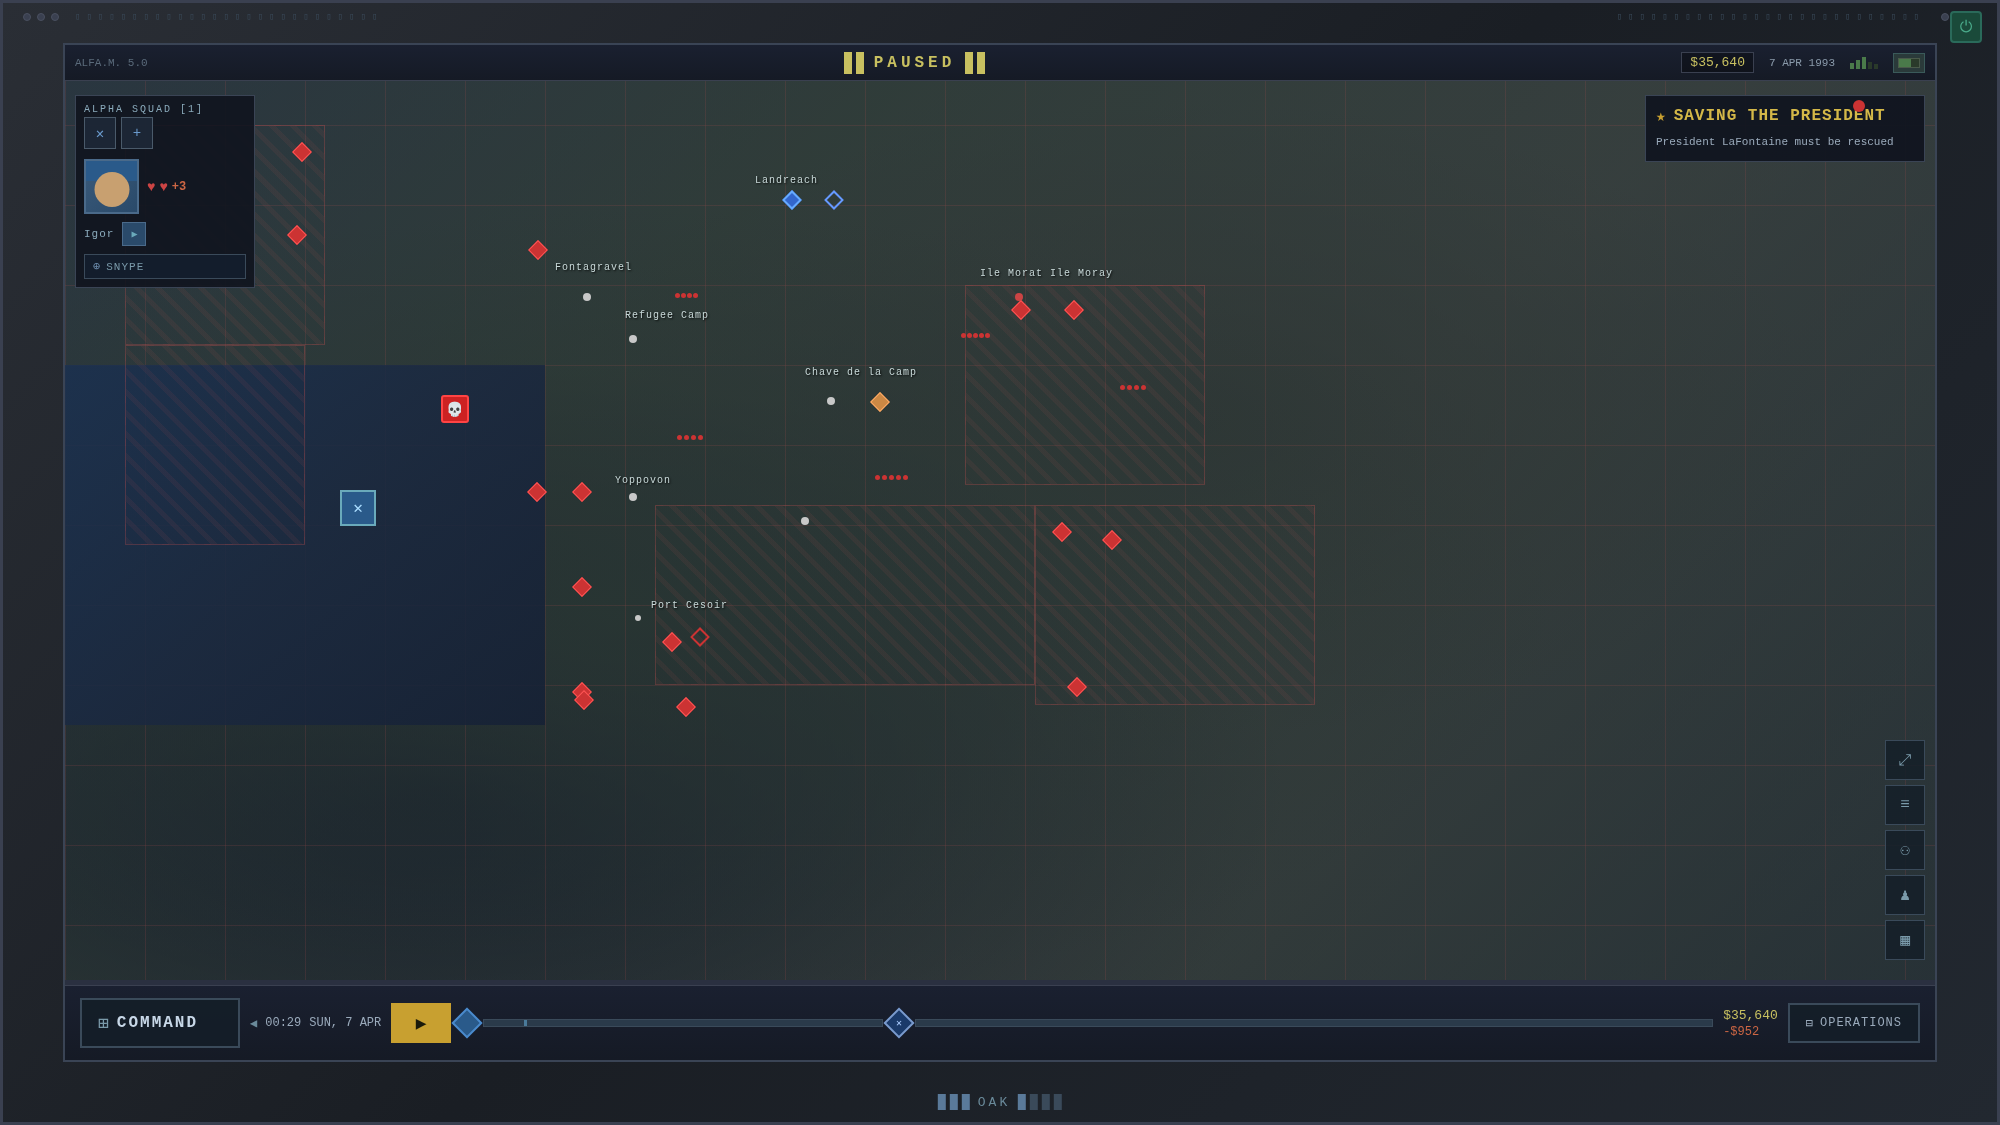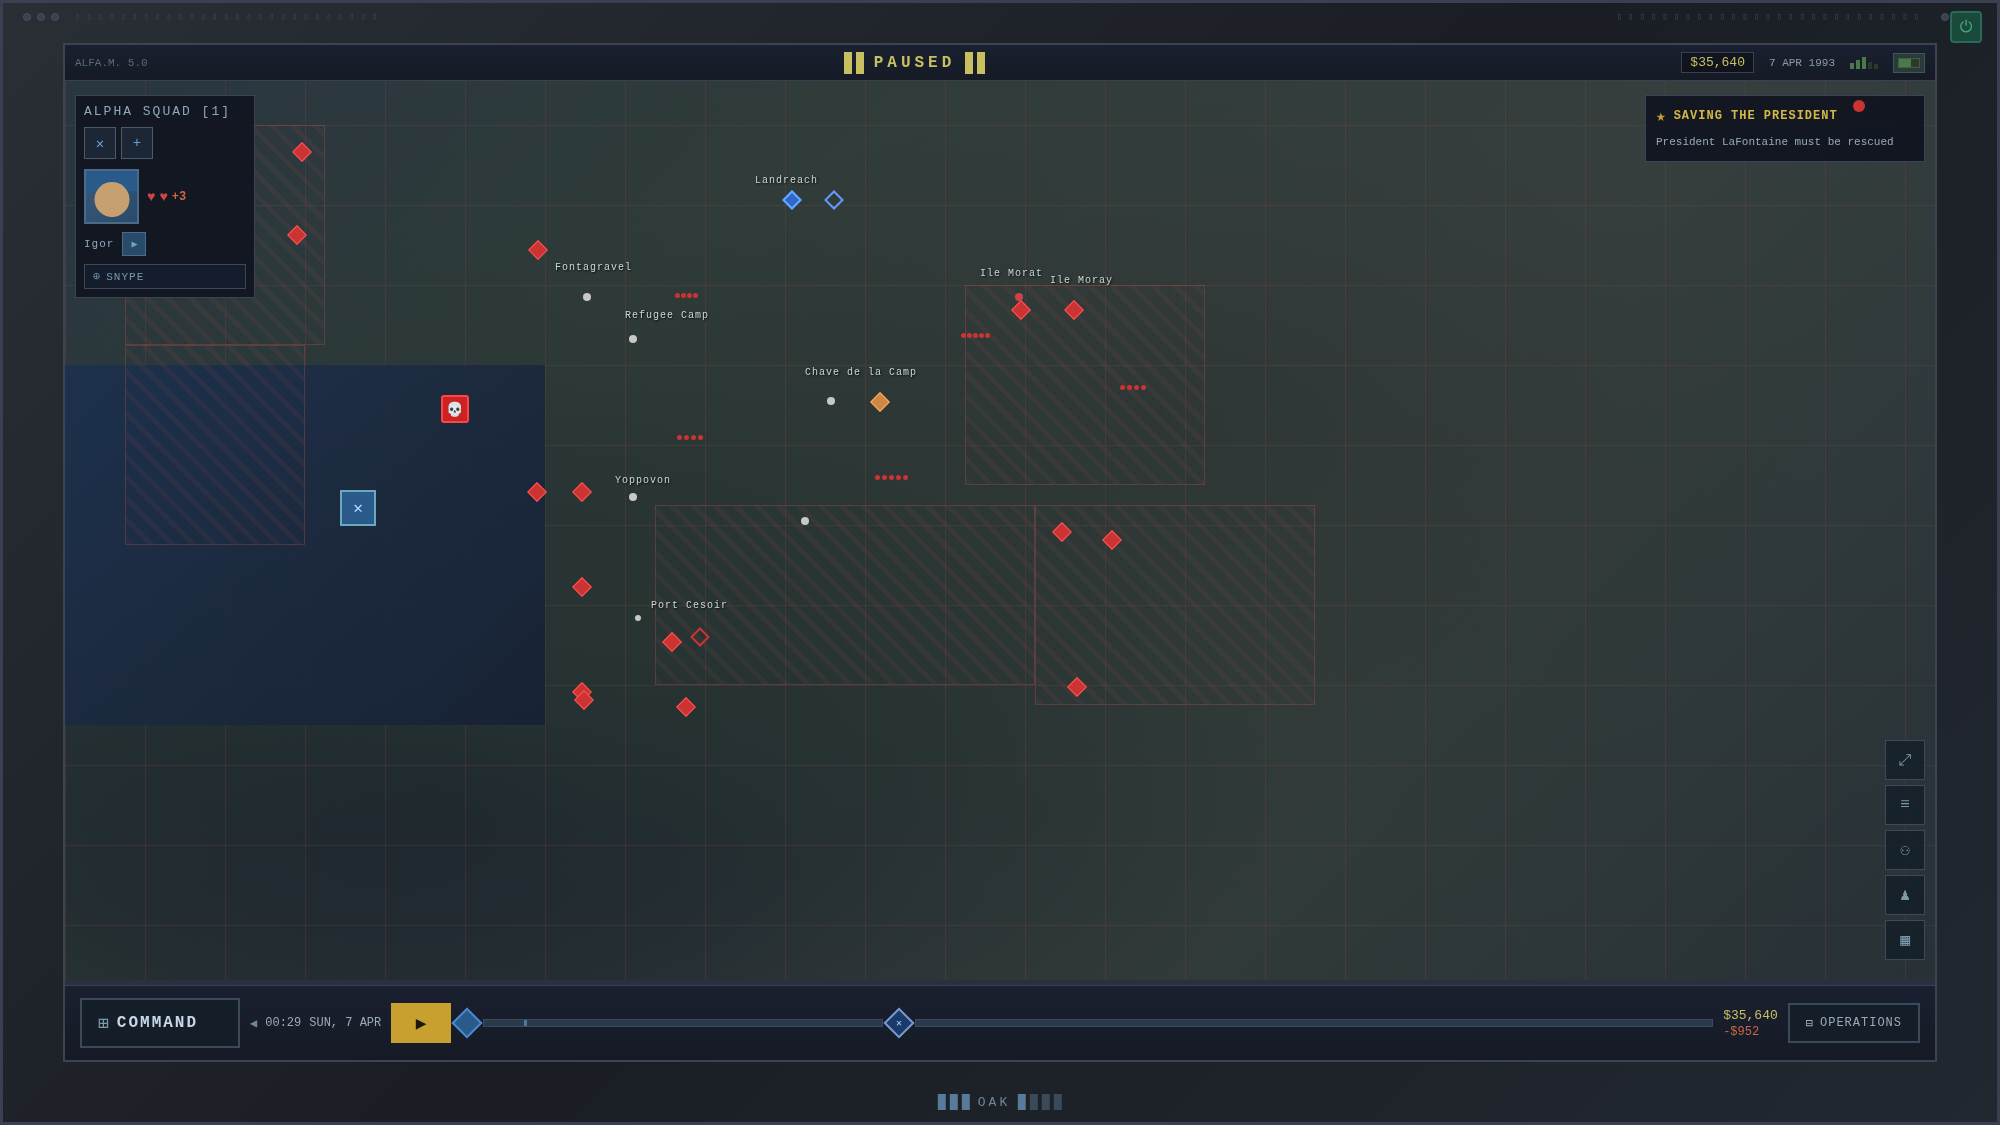--- a/index.html
+++ b/index.html
@@ -152,23 +152,23 @@
       position: absolute;
       top: 50px; left: 10px;
       width: 180px;
       background: rgba(15,20,30,0.9);
       border: 1px solid #3a4455;
       z-index: 10;
       padding: 8px;
     }
     .squad-title {
       color: #8aaabb;
-      font-size: 13px;
+      font-size: 10px;
       letter-spacing: 2px;
-      margin-bottom: 8px;
+      margin-bottom: 2px;
       font-family: Liberation Mono, monospace;
     }
     .squad-actions {
       display: flex; gap: 5px; margin-bottom: 10px;
     }
     .squad-btn {
       width: 32px; height: 32px;
       background: rgba(30,40,55,0.9);
       border: 1px solid #4a5a6a;
       display: flex; align-items: center; justify-content: center;
@@ -248,21 +248,21 @@
     .mission-header {
       display: flex; align-items: center; gap: 8px;
       margin-bottom: 8px;
     }
     .mission-star {
       color: #c8a030;
       font-size: 16px;
     }
     .mission-title {
       color: #d4b848;
-      font-size: 12px;
+      font-size: 16px;
       font-weight: bold;
       letter-spacing: 1px;
     }
     .mission-desc {
       color: #9aaabb;
       font-size: 11px;
       line-height: 1.5;
     }
 
     
@@ -552,21 +552,21 @@
       <div class="restricted-area" style="top:460px;left:970px;width:280px;height:200px;"></div>
       <div class="restricted-area" style="top:240px;left:900px;width:240px;height:200px;"></div>
 
       <span class="loc-label" style="left:690px;top:130px;">Landreach</span>
       <span class="loc-label" style="left:490px;top:217px;">Fontagravel</span>
       <span class="loc-label" style="left:560px;top:265px;">Refugee Camp</span>
       <span class="loc-label" style="left:740px;top:322px;">Chave de la Camp</span>
       <span class="loc-label" style="left:550px;top:430px;">Yoppovon</span>
       <span class="loc-label" style="left:562px;top:555px;margin-left:24px;">Port Cesoir</span>
       <span class="loc-label" style="left:915px;top:223px;">Ile Morat</span>
-      <span class="loc-label" style="left:985px;top:230px;">Ile Moray</span>
+      <span class="loc-label" style="left:985px;top:223px;">Ile Moray</span>
 
       <div class="map-marker" style="left:230px;top:100px;">
         <div class="marker-diamond"></div>
       </div>
       <div class="map-marker" style="left:225px;top:183px;">
         <div class="marker-diamond"></div>
       </div>
       <div class="map-marker" style="left:466px;top:198px;">
         <div class="marker-diamond"></div>
       </div>

